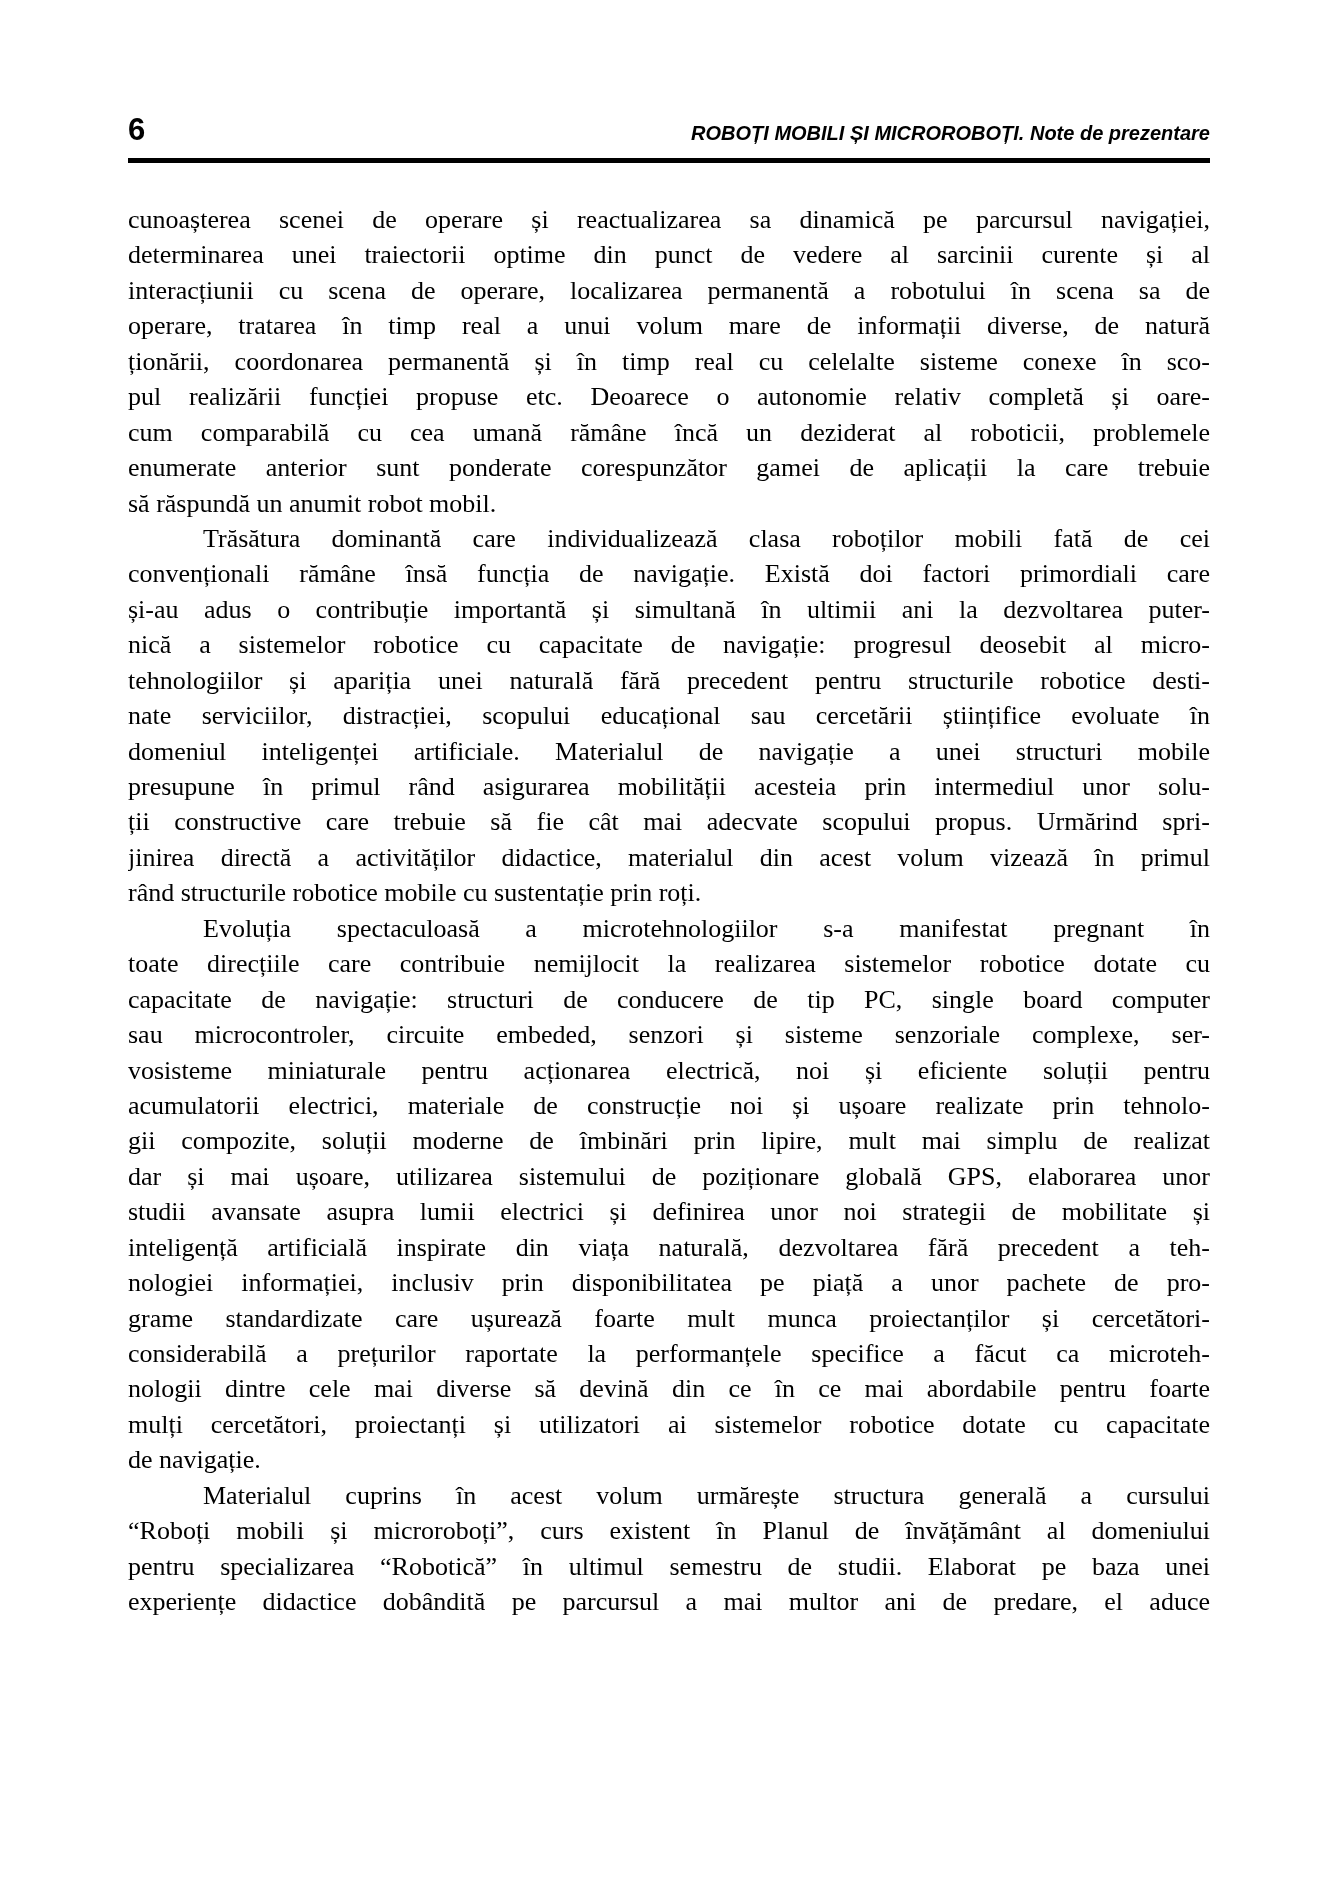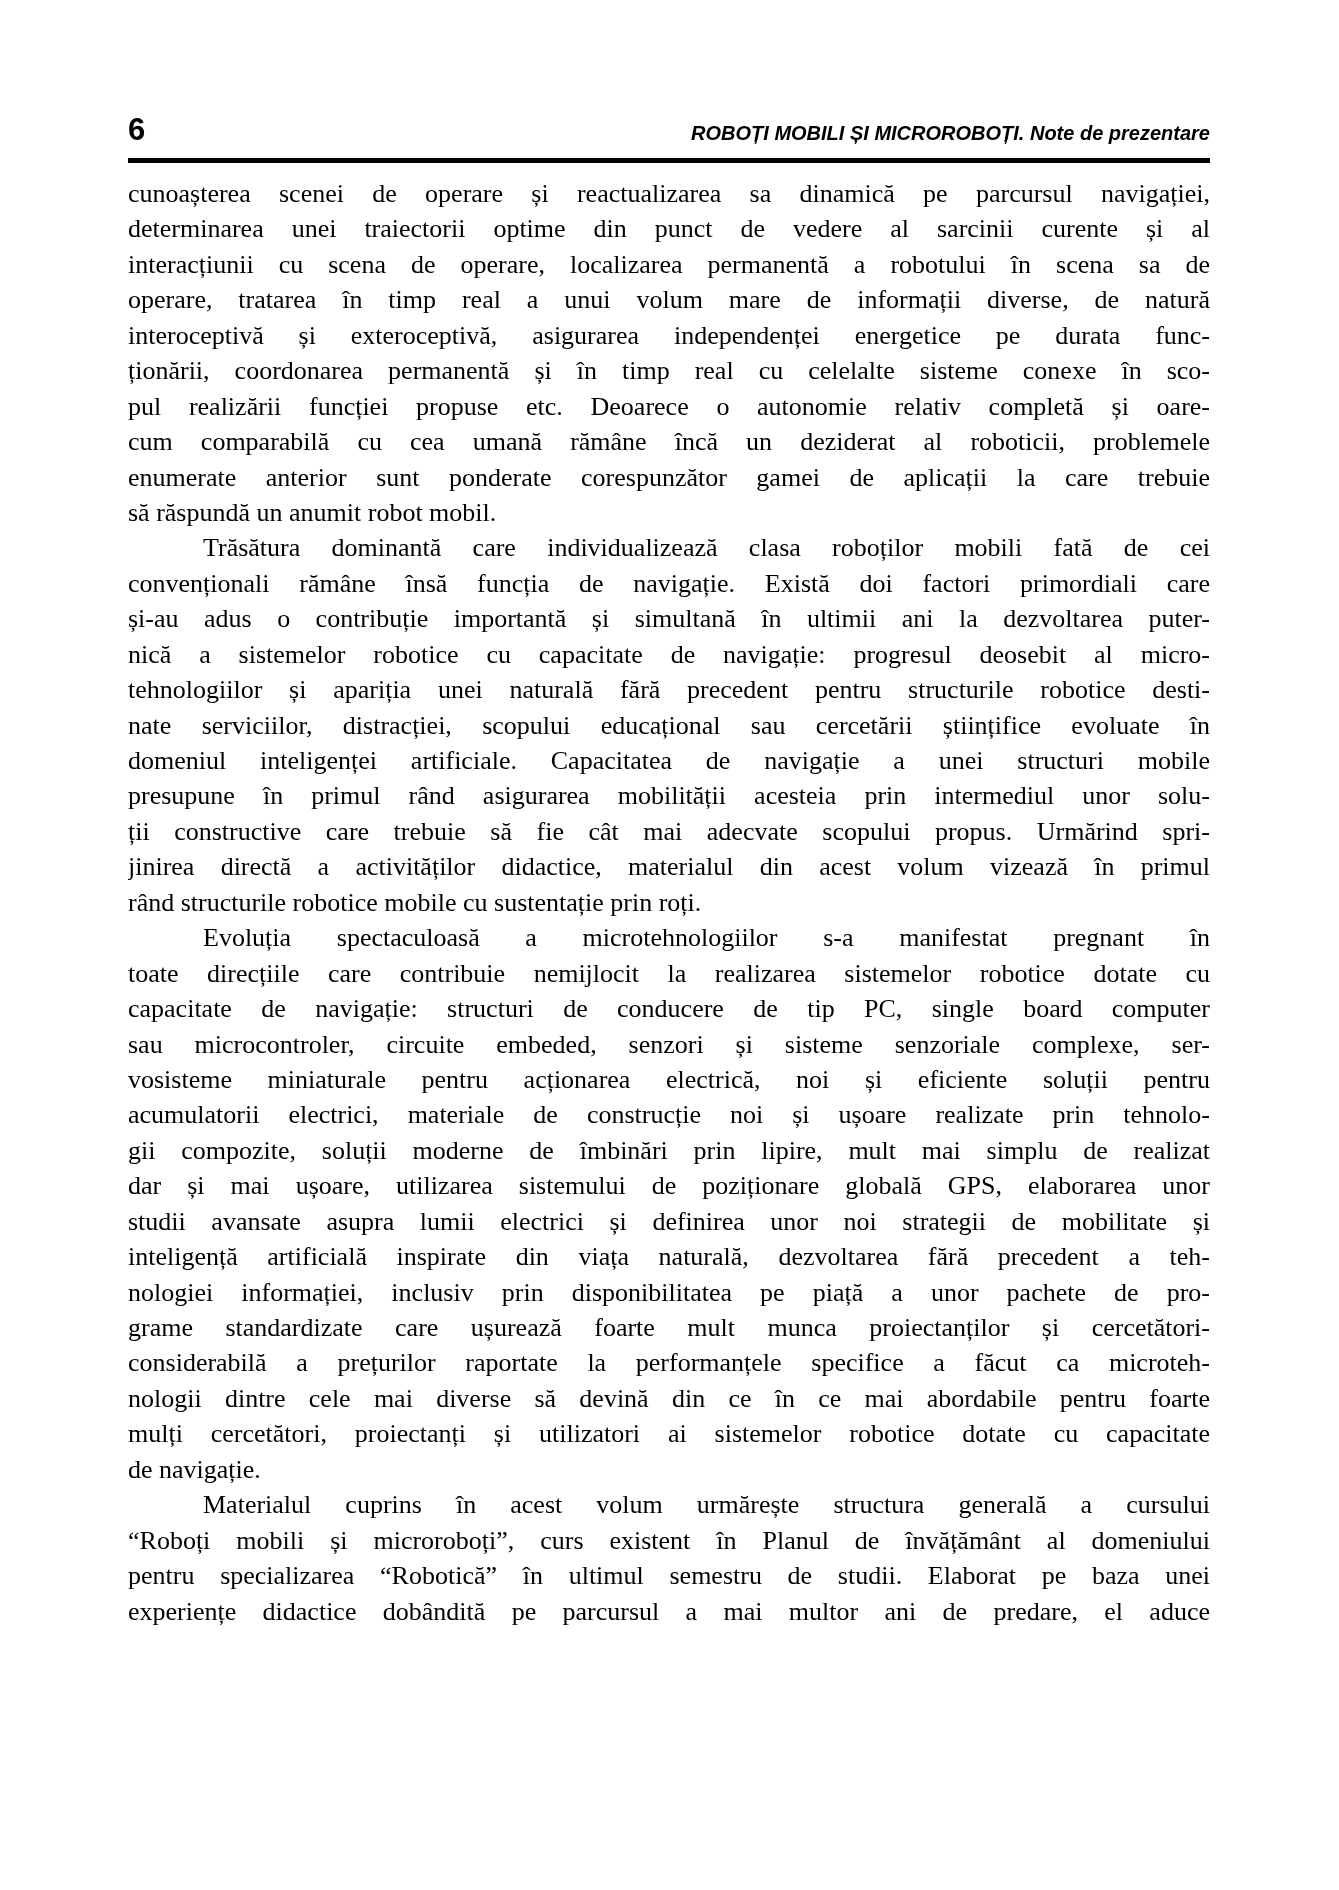--- a/index.html
+++ b/index.html
@@ -36,21 +36,21 @@
     line-height: 1;
   }
   .running-title {
     font-size: 20px;
     font-weight: bold;
     font-style: italic;
     line-height: 1;
     letter-spacing: 0px;
   }
   .page-body {
-    margin-top: 13px;
+    margin-top: 39px;
     font-size: 26px;
     line-height: 35.45px;
   }
   .line {
     height: 35.45px;
     overflow: hidden;
     text-align: justify;
     text-align-last: justify;
     text-justify: inter-word;
     white-space: normal;
@@ -68,33 +68,32 @@
 <div class="page">
   <div class="page-header">
     <span class="page-number">6</span>
     <span class="running-title">ROBOȚI MOBILI ȘI MICROROBOȚI. Note de prezentare</span>
   </div>
   <div class="page-body">
       <div class="line">cunoașterea scenei de operare și reactualizarea sa dinamică pe parcursul navigației,</div>
       <div class="line">determinarea unei traiectorii optime din punct de vedere al sarcinii curente și al</div>
       <div class="line">interacțiunii cu scena de operare, localizarea permanentă a robotului în scena sa de</div>
       <div class="line">operare, tratarea în timp real a unui volum mare de informații diverse, de natură</div>
-      <div class="line">interoceptivă și exteroceptivă, asigurarea independenței energetice pe durata func-</div>
       <div class="line">ționării, coordonarea permanentă și în timp real cu celelalte sisteme conexe în sco-</div>
       <div class="line">pul realizării funcției propuse etc. Deoarece o autonomie relativ completă și oare-</div>
       <div class="line">cum comparabilă cu cea umană rămâne încă un deziderat al roboticii, problemele</div>
       <div class="line">enumerate anterior sunt ponderate corespunzător gamei de aplicații la care trebuie</div>
       <div class="line last">să răspundă un anumit robot mobil.</div>
       <div class="line indent">Trăsătura dominantă care individualizează clasa roboților mobili fată de cei</div>
       <div class="line">convenționali rămâne însă funcția de navigație. Există doi factori primordiali care</div>
       <div class="line">și-au adus o contribuție importantă și simultană în ultimii ani la dezvoltarea puter-</div>
       <div class="line">nică a sistemelor robotice cu capacitate de navigație: progresul deosebit al micro-</div>
       <div class="line">tehnologiilor și apariția unei naturală fără precedent pentru structurile robotice desti-</div>
       <div class="line">nate serviciilor, distracției, scopului educațional sau cercetării științifice evoluate în</div>
-      <div class="line">domeniul inteligenței artificiale. Capacitatea de navigație a unei structuri mobile</div>
+      <div class="line">domeniul inteligenței artificiale. Materialul de navigație a unei structuri mobile</div>
       <div class="line">presupune în primul rând asigurarea mobilității acesteia prin intermediul unor solu-</div>
       <div class="line">ții constructive care trebuie să fie cât mai adecvate scopului propus. Urmărind spri-</div>
       <div class="line">jinirea directă a activităților didactice, materialul din acest volum vizează în primul</div>
       <div class="line last">rând structurile robotice mobile cu sustentație prin roți.</div>
       <div class="line indent">Evoluția spectaculoasă a microtehnologiilor s-a manifestat pregnant în</div>
       <div class="line">toate direcțiile care contribuie nemijlocit la realizarea sistemelor robotice dotate cu</div>
       <div class="line">capacitate de navigație: structuri de conducere de tip PC, single board computer</div>
       <div class="line">sau microcontroler, circuite embeded, senzori și sisteme senzoriale complexe, ser-</div>
       <div class="line">vosisteme miniaturale pentru acționarea electrică, noi și eficiente soluții pentru</div>
       <div class="line">acumulatorii electrici, materiale de construcție noi și ușoare realizate prin tehnolo-</div>

